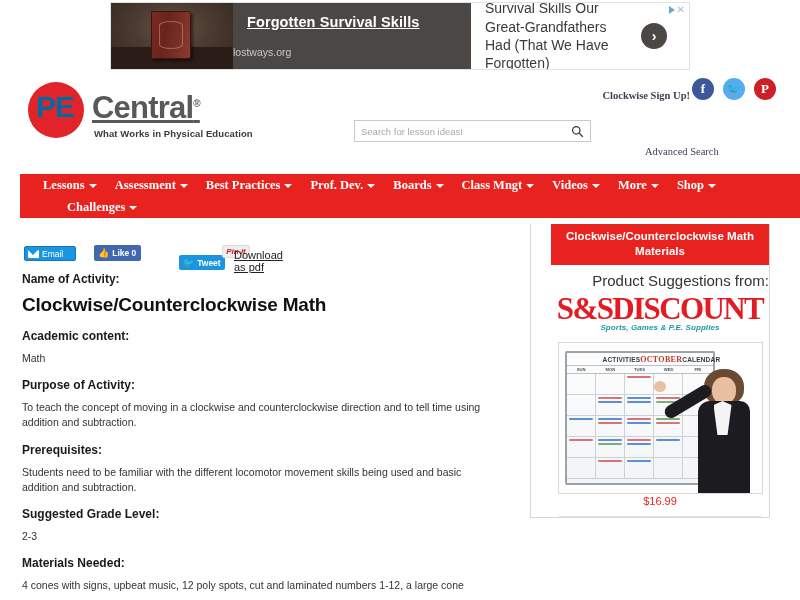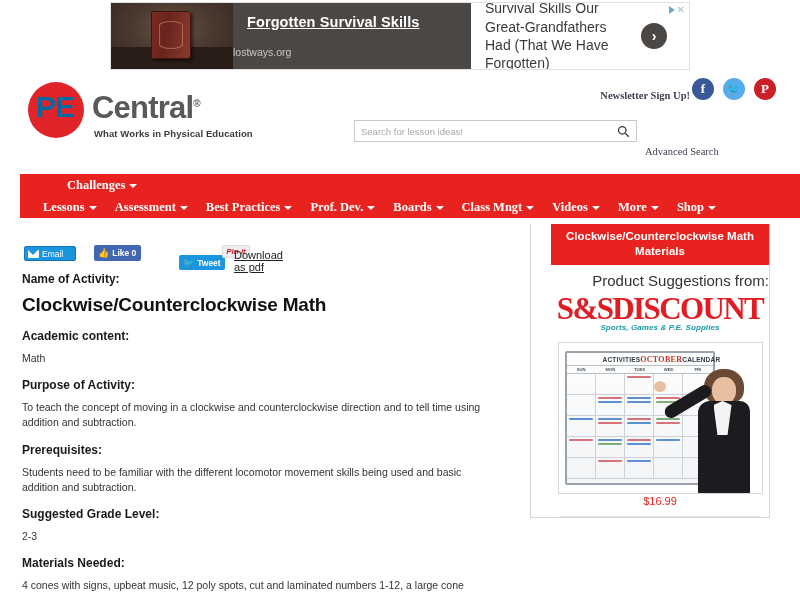--- a/index.html
+++ b/index.html
@@ -87,21 +87,21 @@
     border-radius: 50%; background: #e0242a;
   }
   .logo-pe {
     position:absolute; left: 8px; top: 8px;
     font-family: "Liberation Sans", sans-serif;
     font-weight: bold; font-size: 30px; color:#0369a1; letter-spacing:-1px;
   }
   .logo-central {
     position:absolute; left: 64px; top: 8px;
     font-family: "Liberation Sans", sans-serif;
-    font-weight: bold; font-size: 31px; color:#58595b; letter-spacing:-.8px;
+    font-weight: bold; font-size: 31px; color:#58595b; letter-spacing:-.8px;text-decoration:underline;
   }
   .logo-reg { font-size: 10px; vertical-align: super; }
   .logo-tag {
     position:absolute; left: 66px; top: 46px;
     font-size: 9.5px; font-weight: bold; color: #3a3a3c; letter-spacing: .1px;
   }
 
   .newsletter {
     position:absolute; right: 110px; top: 90px;
     font-size: 10.5px; font-weight: bold; color: #3b4252;
@@ -113,21 +113,21 @@
     display:flex; align-items:center; justify-content:center;
     color:#fff; font-weight:bold; font-size: 13px;
     font-family: "Liberation Serif", serif;
   }
   .soc.fb { background: #3b5998; }
   .soc.tw { background: #55acee; font-size: 12px; }
   .soc.pin { background: #cb2027; }
 
   .searchbar {
     position:absolute; left: 354px; top: 120px;
-    width: 283px; height: 22px;
+    width: 237px; height: 22px;
     border: 1px solid #c9c9c9; background:#fff;
     display:flex; align-items:center;
   }
   .searchbar input {
     border: none; outline: none; flex: 1; height: 100%;
     padding: 0 6px; font-size: 9.5px; color: #777;
     font-family: "Liberation Sans", sans-serif; background: transparent;
   }
   .searchbar input::placeholder { color: #a8a8a8; }
   .mag {
@@ -326,80 +326,80 @@
     </div>
   </div>
 
   <div class="logo-wrap">
     <div class="logo-circle"></div>
     <div class="logo-pe">PE</div>
     <div class="logo-central"><span>Central</span><span class="logo-reg">®</span></div>
     <div class="logo-tag">What Works in Physical Education</div>
   </div>
 
-  <div class="newsletter">Newsletter Sign Up!</div>
+  <div class="newsletter">Clockwise Sign Up!</div>
   <div class="socials">
     <div class="soc fb">f</div>
     <div class="soc tw">🐦</div>
     <div class="soc pin">P</div>
   </div>
 
   <div class="searchbar">
     <input type="text" placeholder="Search for lesson ideas!" style="">
     <span class="mag">
       <svg width="13" height="13" viewBox="0 0 16 16">
           <circle cx="6.5" cy="6.5" r="4.6" fill="none" stroke="#333" stroke-width="1.5"></circle>
           <line x1="10" y1="10" x2="14.5" y2="14.5" stroke="#333" stroke-width="1.7"></line>
         </svg>
     </span>
   </div>
   <div class="adv-search">Advanced Search</div>
 
   <div class="nav">
+    <div class="nav-row">
+      <div class="nav-item">
+          <span>Lessons</span>
+          <i class="chev"></i>
+        </div>
+      <div class="nav-item">
+          <span>Assessment</span>
+          <i class="chev"></i>
+        </div>
+      <div class="nav-item">
+          <span>Best Practices</span>
+          <i class="chev"></i>
+        </div>
+      <div class="nav-item">
+          <span>Prof. Dev.</span>
+          <i class="chev"></i>
+        </div>
+      <div class="nav-item">
+          <span>Boards</span>
+          <i class="chev"></i>
+        </div>
+      <div class="nav-item">
+          <span>Class Mngt</span>
+          <i class="chev"></i>
+        </div>
+      <div class="nav-item">
+          <span>Videos</span>
+          <i class="chev"></i>
+        </div>
+      <div class="nav-item">
+          <span>More</span>
+          <i class="chev"></i>
+        </div>
+      <div class="nav-item">
+          <span>Shop</span>
+          <i class="chev"></i>
+        </div>
+    </div>
     <div class="nav-row nav-row2">
       <div class="nav-item">
           <span>Challenges</span>
-          <i class="chev"></i>
-        </div>
-    </div>
-    <div class="nav-row">
-      <div class="nav-item">
-          <span>Lessons</span>
-          <i class="chev"></i>
-        </div>
-      <div class="nav-item">
-          <span>Assessment</span>
-          <i class="chev"></i>
-        </div>
-      <div class="nav-item">
-          <span>Best Practices</span>
-          <i class="chev"></i>
-        </div>
-      <div class="nav-item">
-          <span>Prof. Dev.</span>
-          <i class="chev"></i>
-        </div>
-      <div class="nav-item">
-          <span>Boards</span>
-          <i class="chev"></i>
-        </div>
-      <div class="nav-item">
-          <span>Class Mngt</span>
-          <i class="chev"></i>
-        </div>
-      <div class="nav-item">
-          <span>Videos</span>
-          <i class="chev"></i>
-        </div>
-      <div class="nav-item">
-          <span>More</span>
-          <i class="chev"></i>
-        </div>
-      <div class="nav-item">
-          <span>Shop</span>
           <i class="chev"></i>
         </div>
     </div>
   </div>
 
   <div class="share">
     <div class="btn-email">
       <span class="env"></span>
       <span>Email</span>
     </div>

